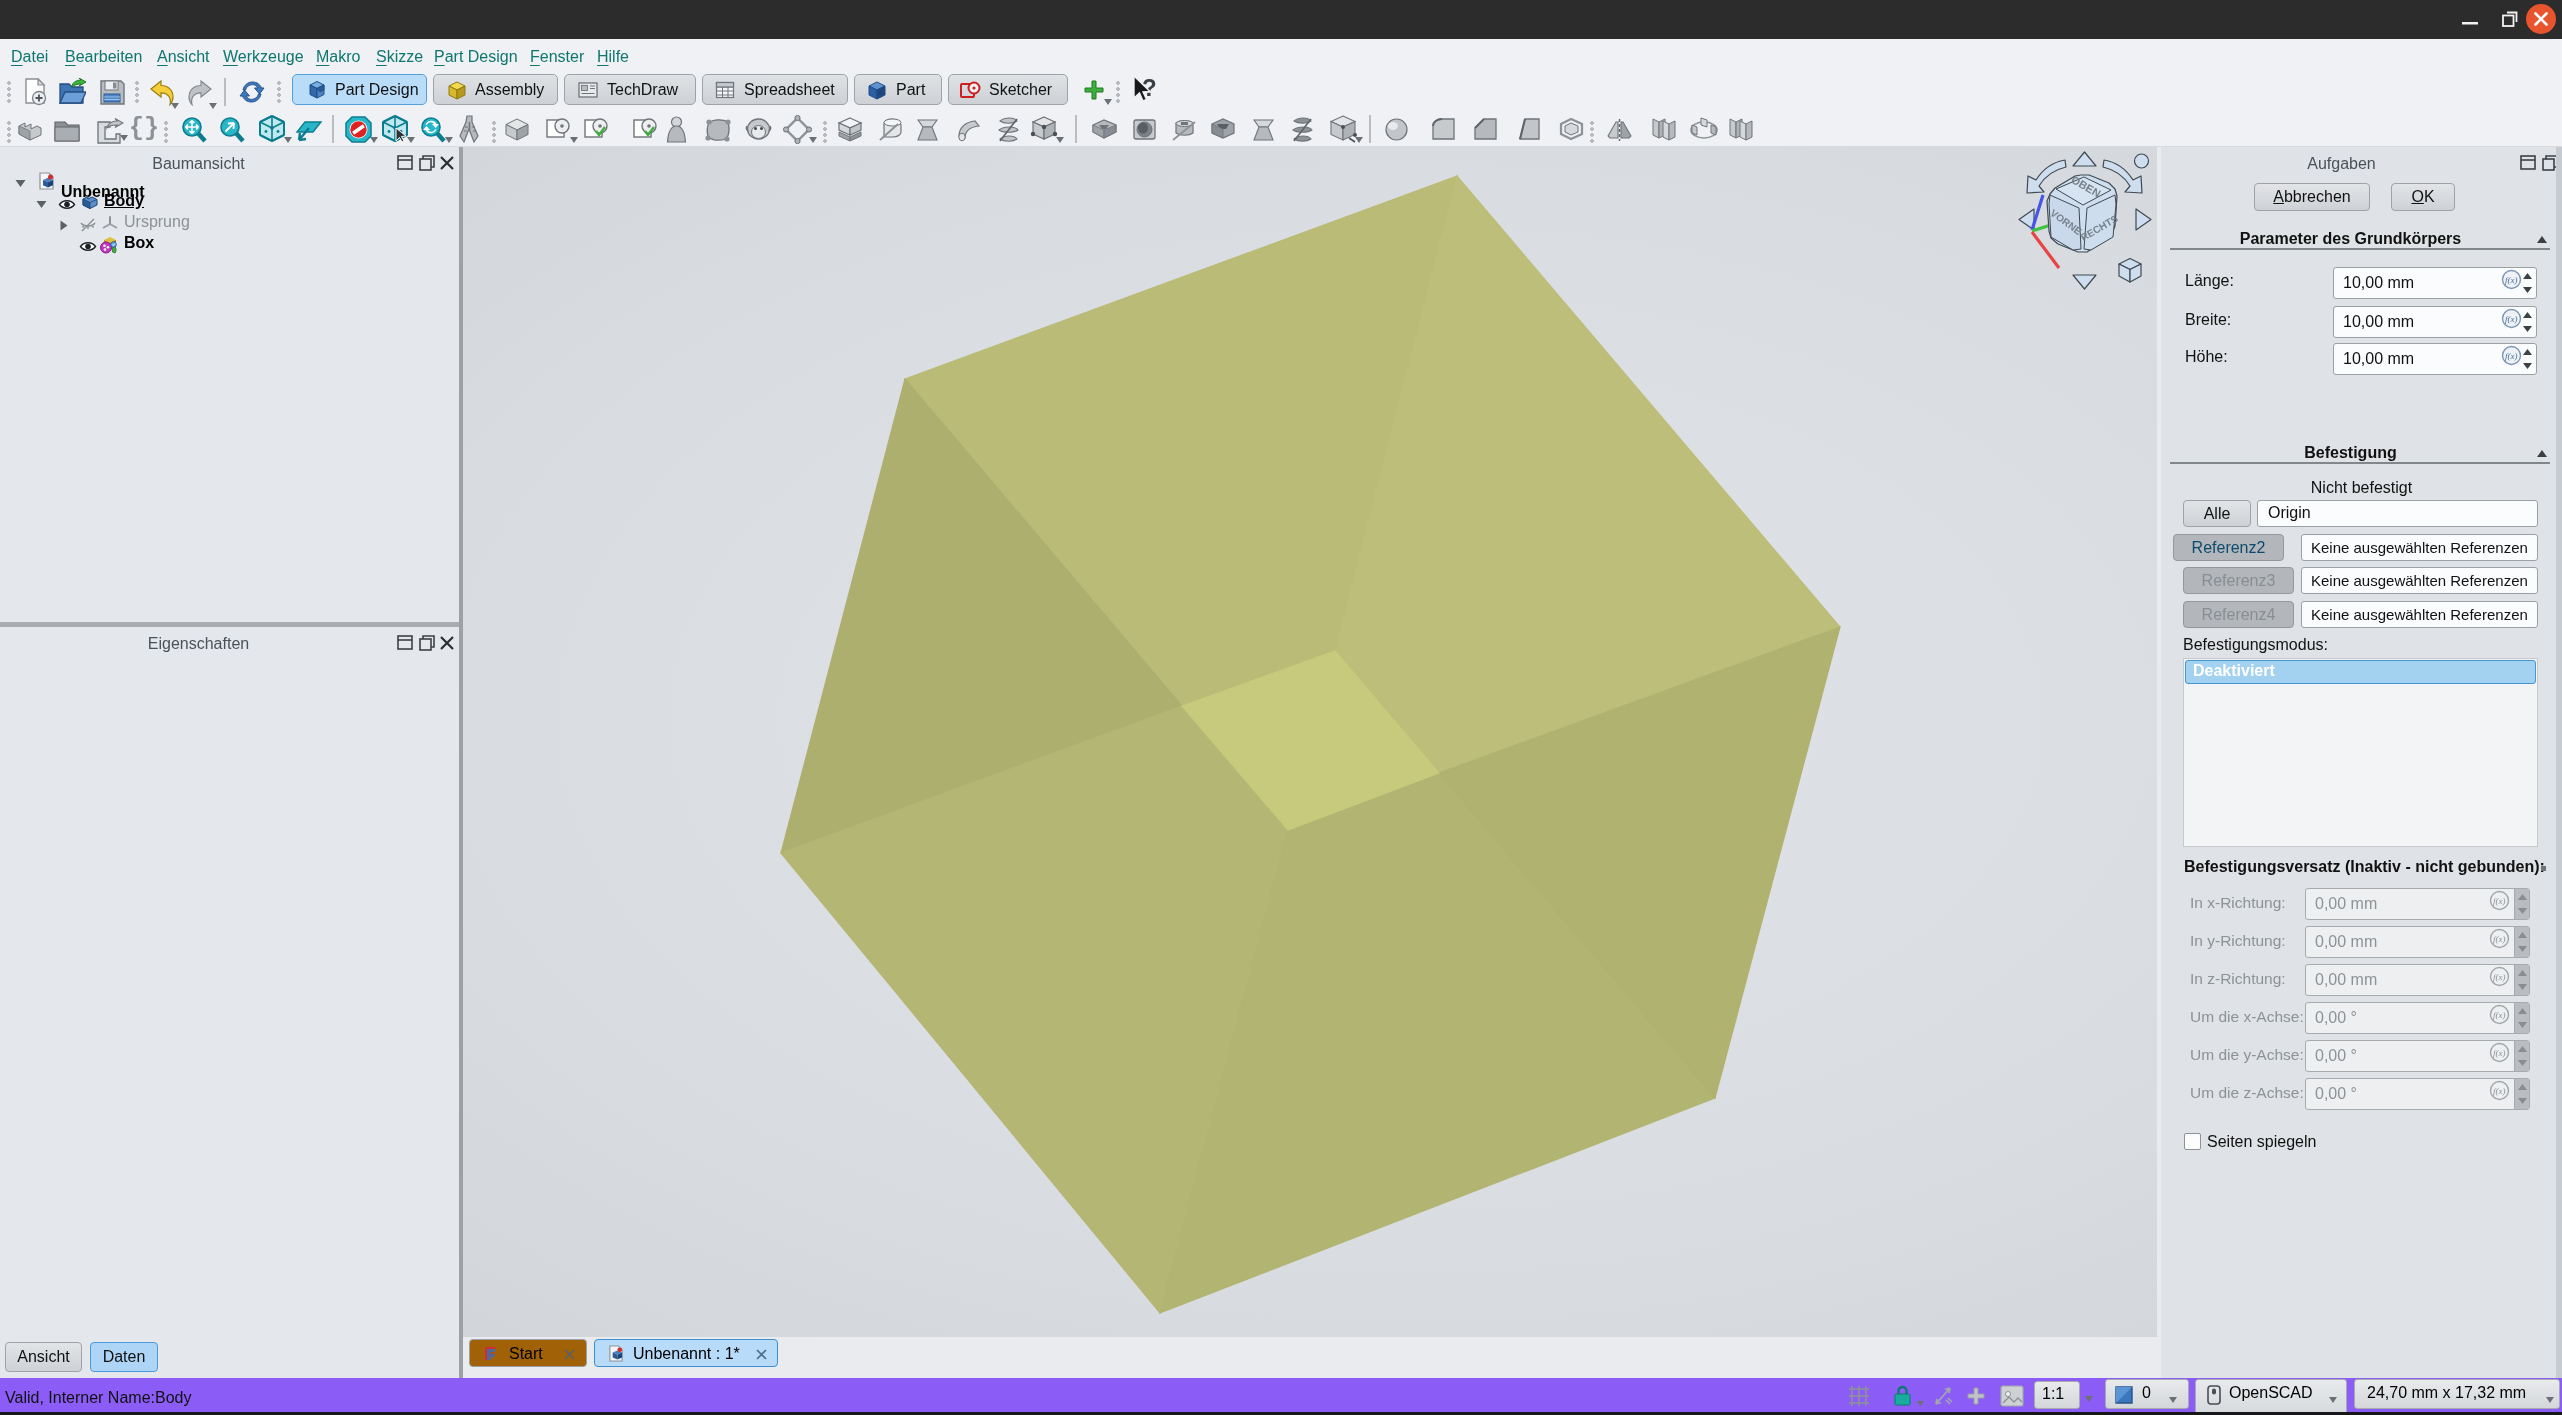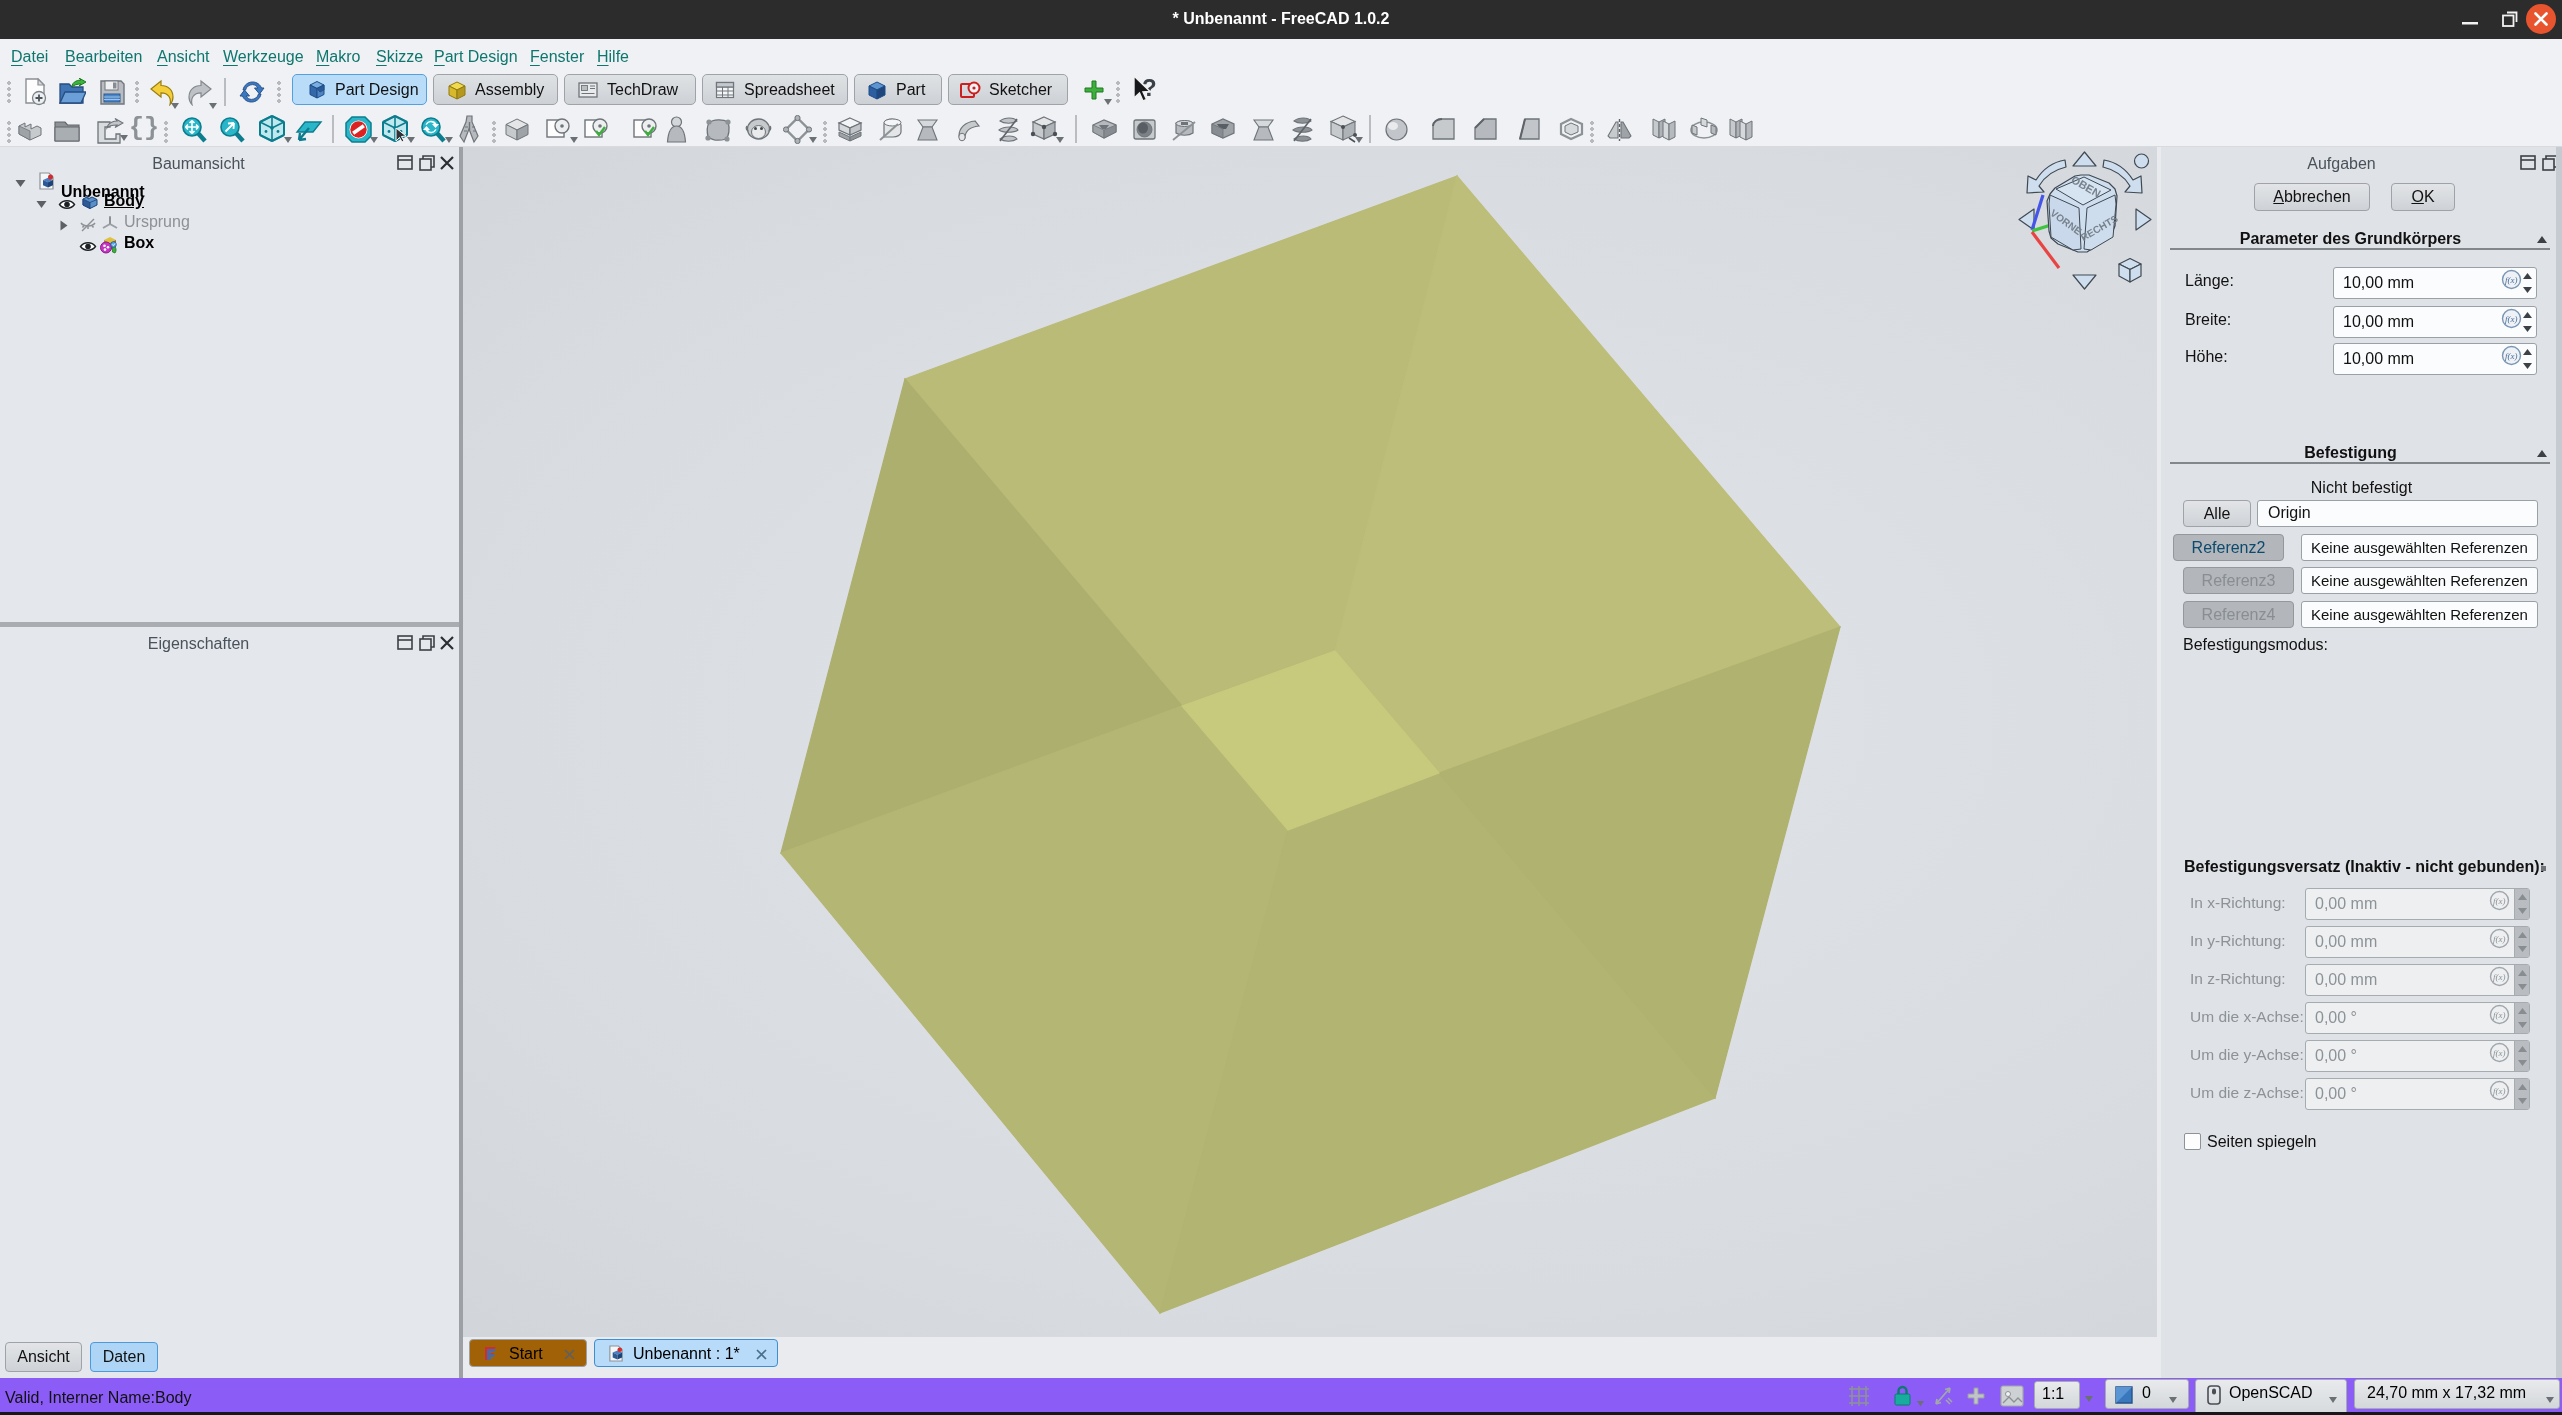--- a/index.html
+++ b/index.html
@@ -36,21 +36,20 @@
 #bottomline{position:absolute;left:0;top:1412px;width:2562px;height:3px;background:#17171b;}
 .btn{position:absolute;border:1px solid #9fa3a7;border-radius:4px;
  background:linear-gradient(#e2e4e7,#ced2d6);font-size:16px;color:#111;text-align:center;}
 .fld{position:absolute;border:1px solid #9aa0a5;border-radius:3px;background:#fbfcfd;
  font-size:16px;color:#111;}
 .dis{color:#8d9296;}
 .treerow{position:absolute;font-size:16px;color:#000;white-space:nowrap;}
 svg{display:block;}
 </style></head><body>
 <div id="titlebar">
-    <span class="ttext">* Unbenannt - FreeCAD 1.0.2</span>
 <svg class="wbtn" style="left:2455px" width="30" height="39" viewBox="0 0 30 39">
       <rect x="7" y="22" width="16" height="2.5" fill="#f2f2f2"></rect>
     </svg>
 <svg class="wbtn" style="left:2496px" width="30" height="39" viewBox="0 0 30 39">
       <rect x="7" y="15.5" width="10.5" height="10.5" fill="none" stroke="#f2f2f2" stroke-width="1.8"></rect>
       <path d="M11 12.5 h9.5 v9.5" fill="none" stroke="#f2f2f2" stroke-width="1.8"></path>
     </svg>
 <svg class="wbtn" style="left:2524px" width="34" height="39" viewBox="0 0 34 39">
       <circle cx="17" cy="19" r="15" fill="#e8542e"></circle>
       <path d="M11.5 13.5 L22.5 24.5 M22.5 13.5 L11.5 24.5" stroke="#fff" stroke-width="2.6" stroke-linecap="round"></path>
@@ -650,20 +649,25 @@
       </div>
       <div class="btn dis" style="left:22px;top:420px;width:111px;height:27px;line-height:25px;background:#b3b6ba;border-color:#94989c;color:#898e93;">Referenz3</div>
       <div class="fld" style="left:140px;top:420px;width:237px;height:27px;">
         <span style="position:absolute;left:9px;top:4px;font-size:15px;white-space:nowrap;">Keine ausgewählten Referenzen</span>
       </div>
       <div class="btn dis" style="left:22px;top:454px;width:111px;height:27px;line-height:25px;background:#b3b6ba;border-color:#94989c;color:#898e93;">Referenz4</div>
       <div class="fld" style="left:140px;top:454px;width:237px;height:27px;">
         <span style="position:absolute;left:9px;top:4px;font-size:15px;white-space:nowrap;">Keine ausgewählten Referenzen</span>
       </div>
       <div style="position:absolute;left:22px;top:489px;">Befestigungsmodus:</div>
+      <div style="position:absolute;left:22px;top:511px;width:355px;height:189px;background:#f2f4f6;border:1px solid #c6cacd;">
+<div style="position:absolute;left:1px;top:1px;right:1px;height:24px;background:#a3d1f0;border:1px solid #4795d2;border-radius:3px;color:#fff;font-weight:bold;">
+          <span style="position:absolute;left:7px;top:1px;">Deaktiviert</span>
+        </div>
+      </div>
       <div style="position:absolute;left:23px;top:711px;font-weight:bold;">Befestigungsversatz (Inaktiv - nicht gebunden):</div>
       <div style="position:absolute;right:16px;top:719px;width:5px;height:5px;background:#6f747a;"></div>
       <div class="dis" style="position:absolute;left:29px;top:747px;font-size:15.5px;white-space:nowrap;">In x-Richtung:</div>
       <div class="fld" style="left:144px;top:741px;width:225px;height:32px;background:#edeff1;border-color:#a6abaf;">
 <span class="dis" style="position:absolute;left:9px;top:6px">0,00 mm</span>
 <div style="position:absolute;right:0px;top:0px;width:15px;height:30px;background:#b9bdc1;border-left:1px solid #a6abaf;">
 <svg style="position:absolute;left:2px;top:3px" width="11" height="24" viewBox="0 0 11 24">
             <polygon points="5.5,2 10,8 1,8" fill="#888d92"></polygon>
             <polygon points="5.5,22 10,16 1,16" fill="#888d92"></polygon>
           </svg>

